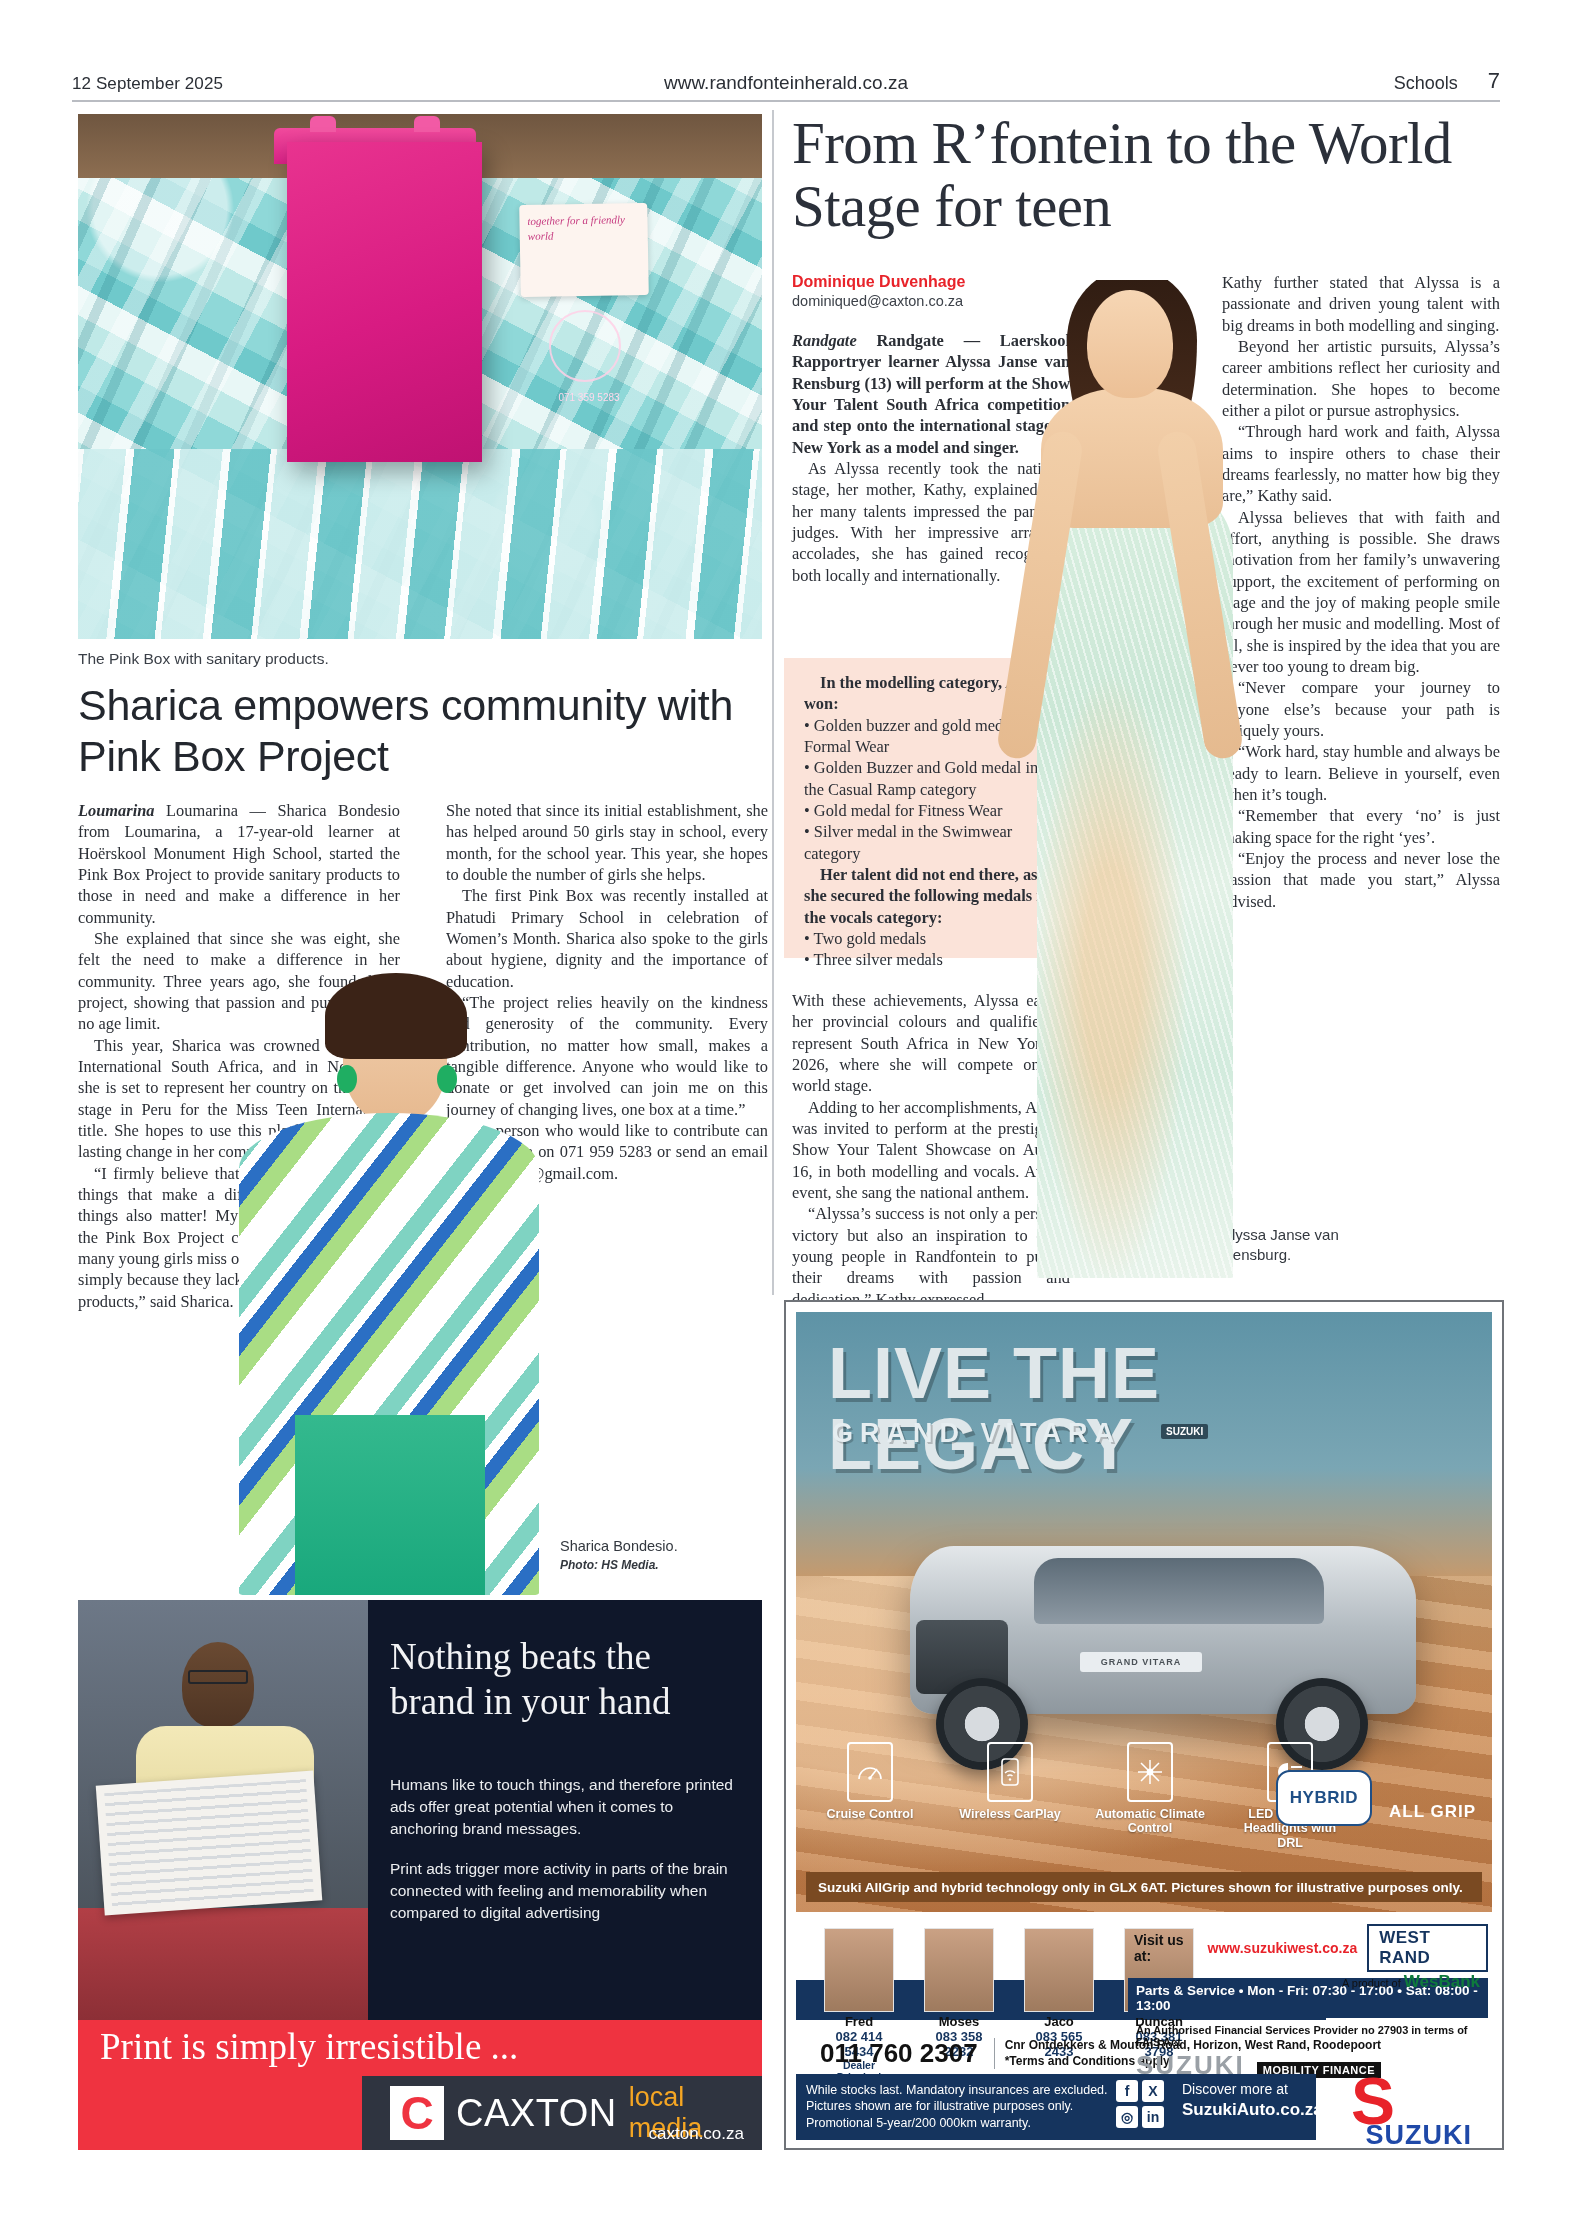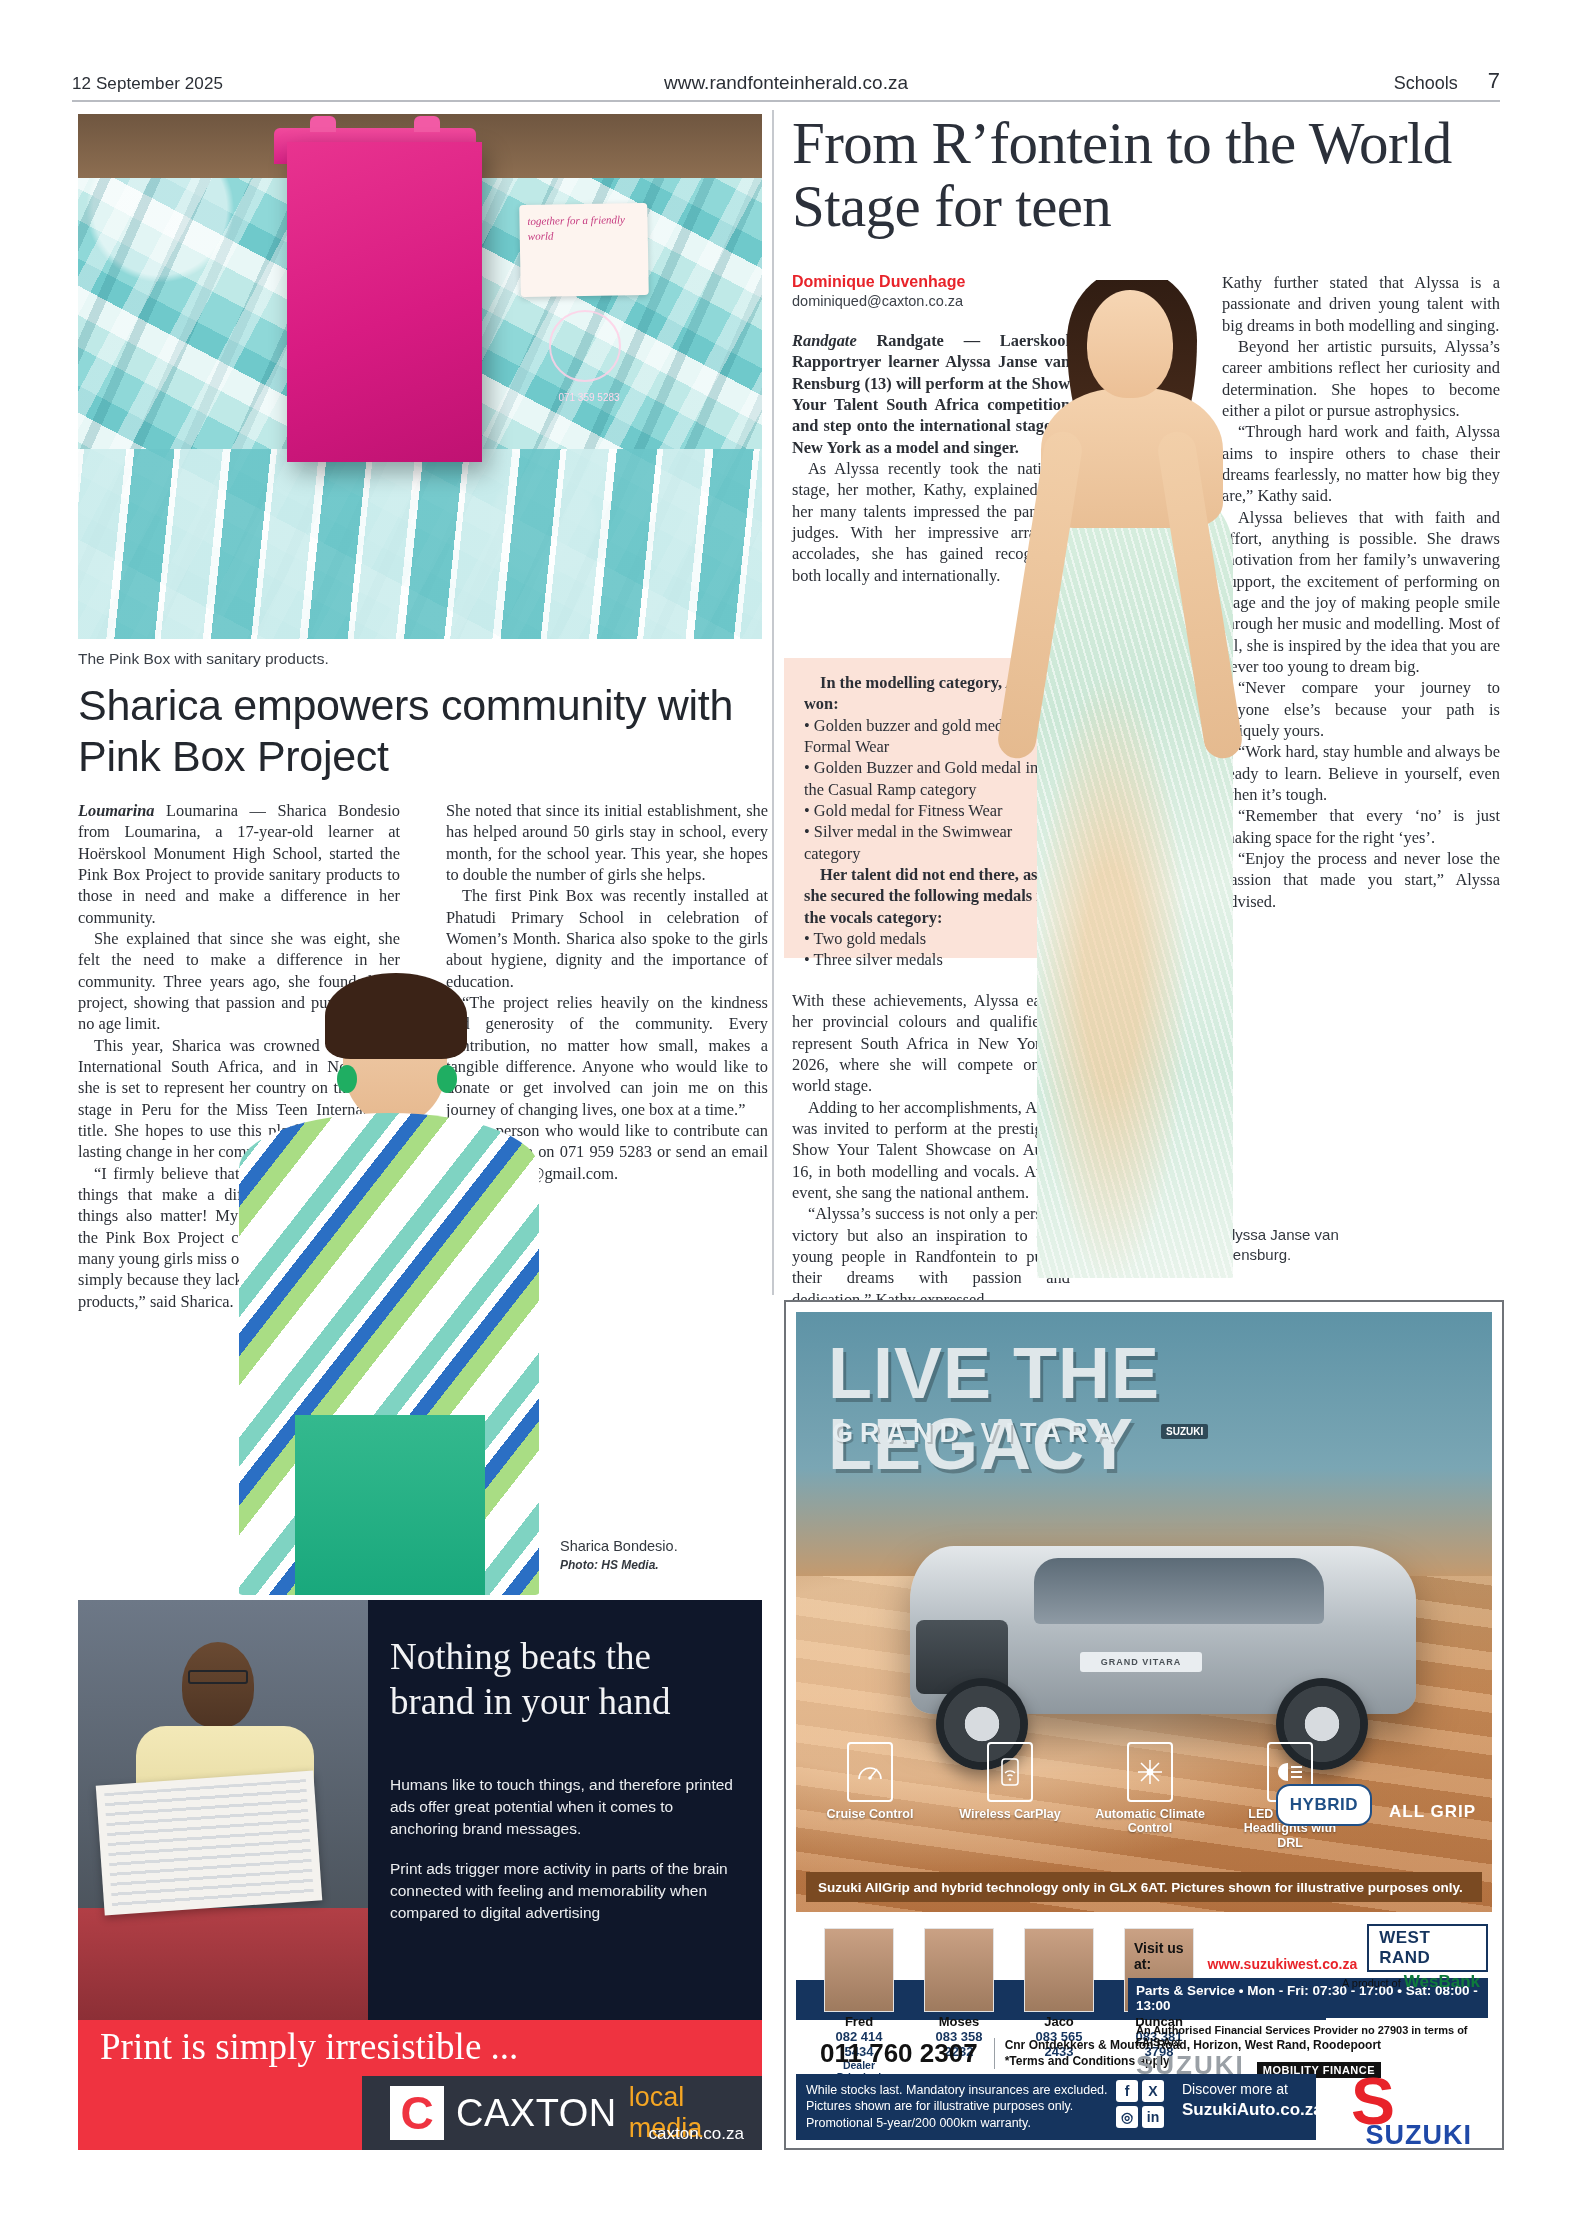--- a/index.html
+++ b/index.html
@@ -301,21 +301,21 @@
     display:flex; align-items:center; justify-content:center; color:#fff;
   }
   .sz-feat .lb{
     font-family:"Liberation Sans", sans-serif; font-weight:700; font-size:12.5px;
     line-height:1.15; color:#ffffff; text-shadow:0 1px 2px rgba(0,0,0,.45);
   }
   .sz-hybrid{
     position:absolute; right:120px; bottom:86px;
     font-family:"Liberation Sans", sans-serif; font-weight:700; font-size:17px;
     color:#1f4f86; background:#fff; border:2px solid #1f4f86; border-radius:14px;
-    padding:9px 12px; letter-spacing:.5px;
+    padding:16px 12px; letter-spacing:.5px;
   }
   .sz-allgrip{
     position:absolute; right:16px; bottom:90px;
     font-family:"Liberation Sans", sans-serif; font-weight:700; font-size:17px;
     color:#ffffff; letter-spacing:1px;
   }
   .sz-disclaimer{
     position:absolute; left:10px; right:10px; bottom:10px; height:30px;
     background:#7a4a22; color:#ffffff;
     font-family:"Liberation Sans", sans-serif; font-size:13.5px; font-weight:700;
@@ -346,21 +346,21 @@
   }
   .sz-bignum{
     font-family:"Liberation Sans", sans-serif; font-weight:700; font-size:26px; color:#111;
   }
   .sz-addr{
     font-family:"Liberation Sans", sans-serif; font-weight:700; font-size:12px; line-height:1.3; color:#111;
     border-left:1px solid #9aa0a6; padding-left:10px;
   }
   .sz-right{ position:absolute; right:4px; top:0; width:360px; }
   .sz-visit{
-    display:flex; align-items:flex-end; gap:10px; padding:4px 0 6px 6px;
+    display:flex; align-items:center; gap:10px; padding:4px 0 6px 6px;
     font-family:"Liberation Sans", sans-serif; font-weight:700; font-size:14px; color:#111;
   }
   .sz-visit .url{ color:#e8232a; }
   .sz-westrand{
     margin-left:auto; border:2px solid #15345e; color:#15345e; font-weight:700;
     font-size:17px; padding:2px 10px; letter-spacing:.5px;
   }
   .sz-hours{
     background:#15345e; color:#fff; font-family:"Liberation Sans", sans-serif;
     font-weight:700; font-size:13.5px; padding:5px 8px;

